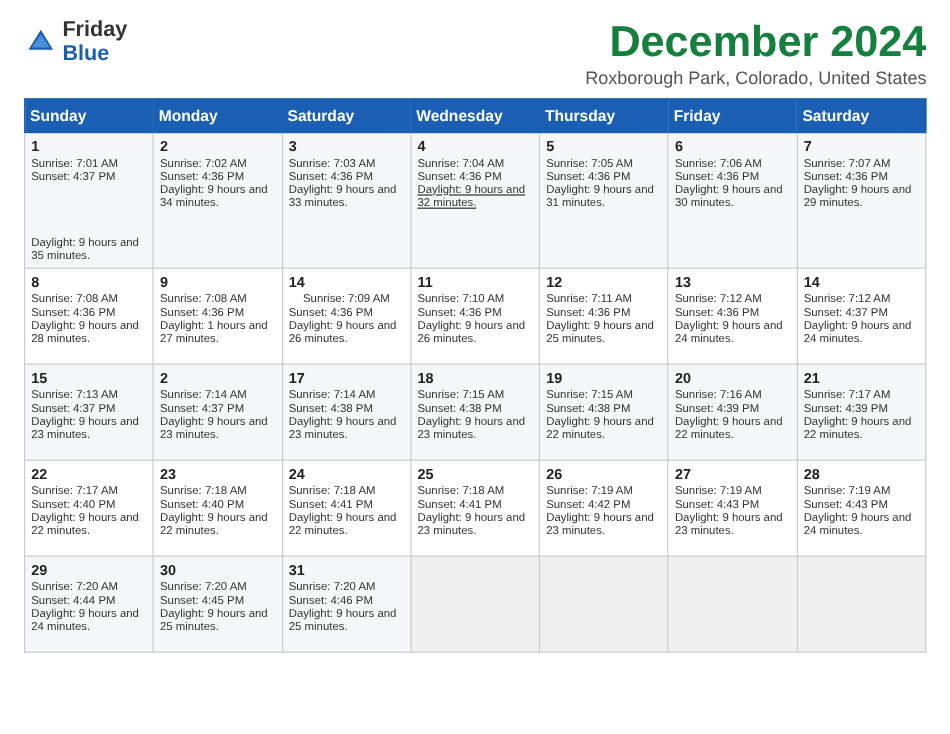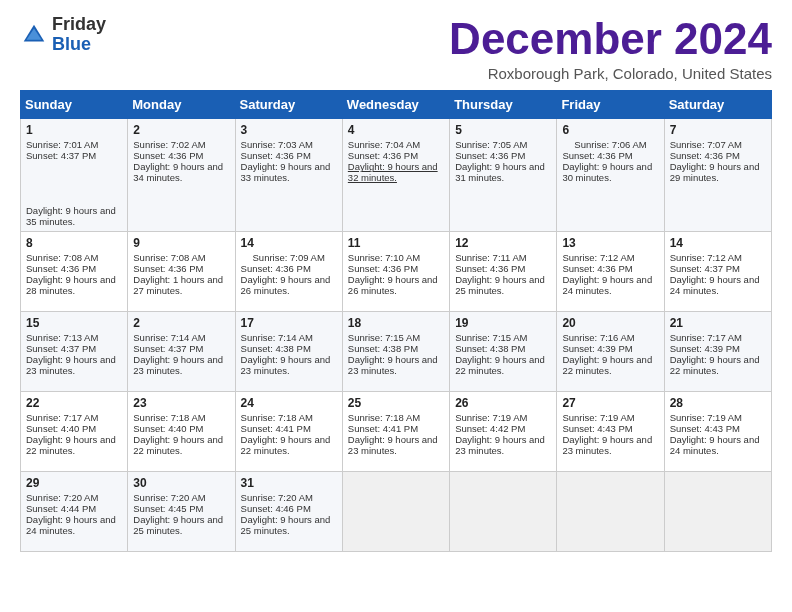--- a/index.html
+++ b/index.html
@@ -33,23 +33,23 @@
     }
     .logo-blue { color: #1a5fb4; }
     .logo-icon {
       width: 28px;
       height: 28px;
     }
     .title-area {
       text-align: right;
     }
     .month-title {
-      font-size: 44px;
+      font-size: 36px;
       font-weight: bold;
-      color: #4c1d95;
+      color: #15803d;
       line-height: 1.1;
     }
     .location {
       font-size: 15px;
       color: #555;
       margin-top: 2px;
     }
     .calendar-table {
       width: 100%;
       border-collapse: collapse;
@@ -154,21 +154,21 @@
             <span style="display: block; text-decoration: underline;">Daylight: 9 hours and 32 minutes.</span>
           </td>
           <td>
             <span class="day-num">5</span>
             <span style="display: block;">Sunrise: 7:05 AM</span>
             <span style="display: block;">Sunset: 4:36 PM</span>
             <span style="display: block;">Daylight: 9 hours and 31 minutes.</span>
           </td>
           <td>
             <span class="day-num">6</span>
-            <span style="display: block; text-align: center;">Sunrise: 7:06 AM</span>
+            <span style="display: block;">Sunrise: 7:06 AM</span>
             <span style="display: block;">Sunset: 4:36 PM</span>
             <span style="display: block;">Daylight: 9 hours and 30 minutes.</span>
           </td>
           <td>
             <span class="day-num">7</span>
             <span style="display: block;">Sunrise: 7:07 AM</span>
             <span style="display: block;">Sunset: 4:36 PM</span>
             <span style="display: block;">Daylight: 9 hours and 29 minutes.</span>
           </td>
         </tr>

